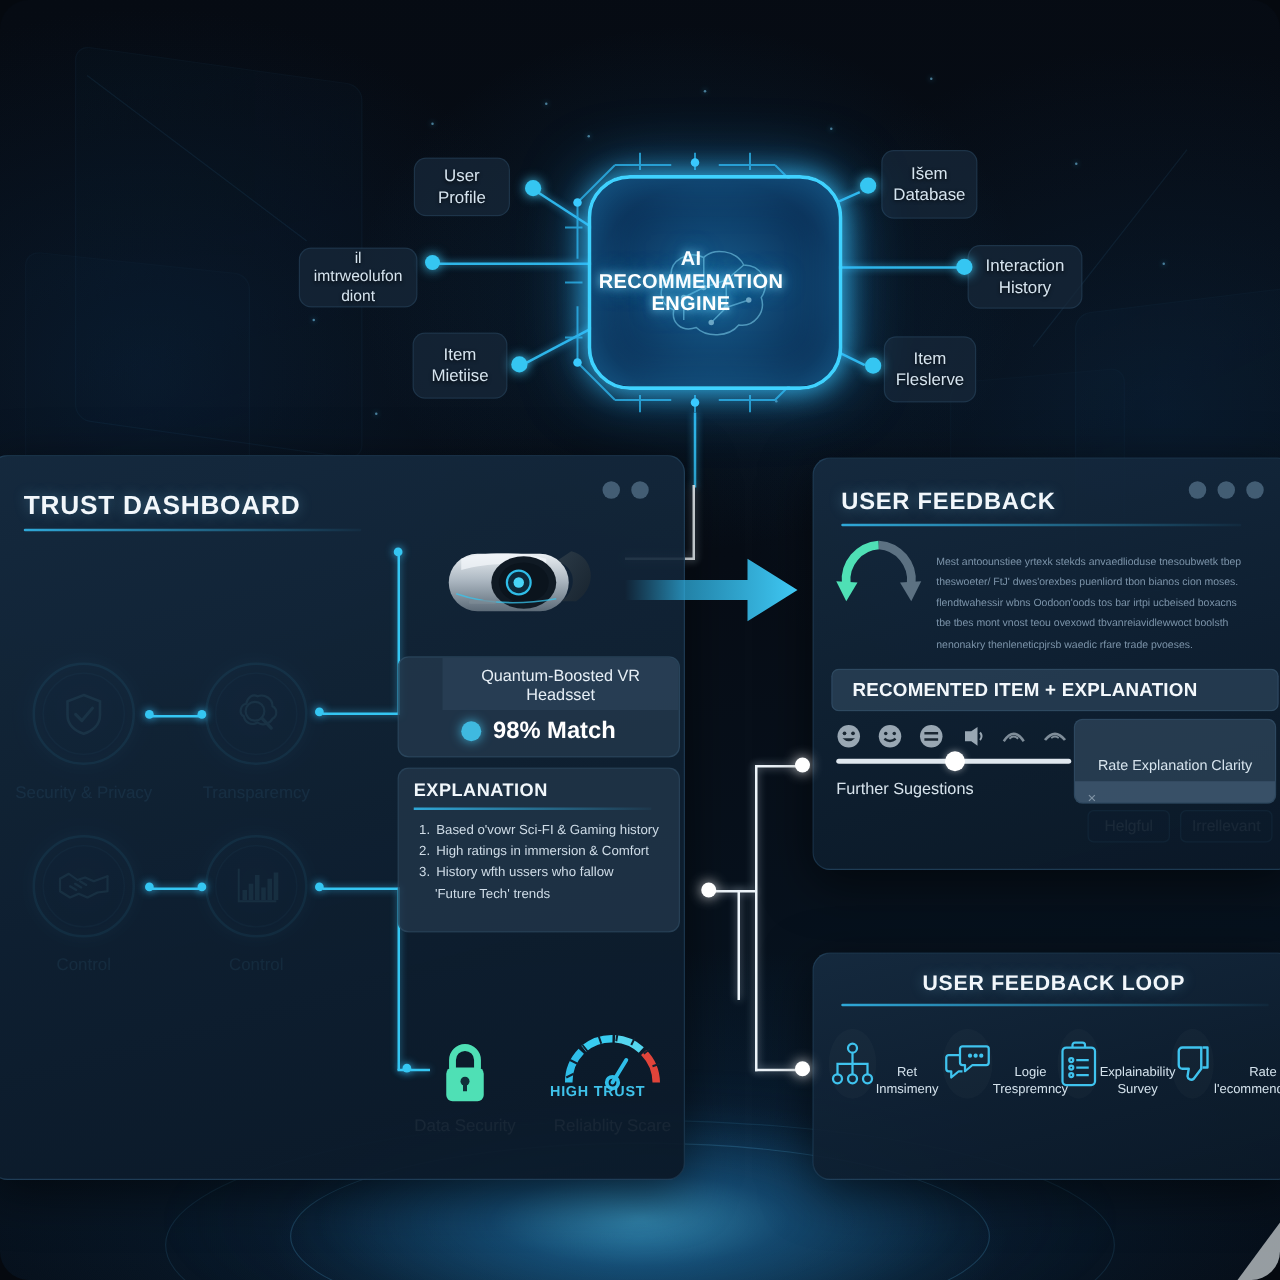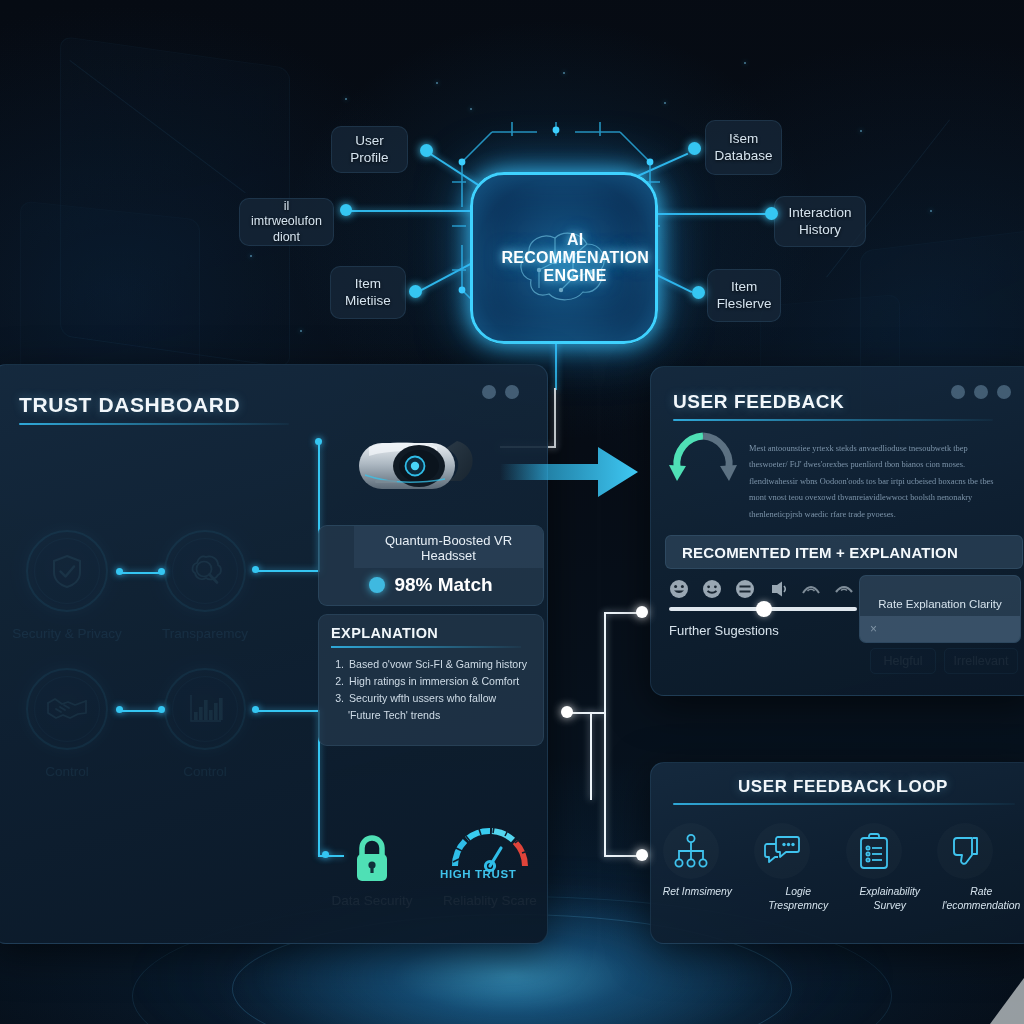--- a/index.html
+++ b/index.html
@@ -13,20 +13,21 @@
   #stage {
     position: relative; width: 1024px; height: 1024px;
     background:
       radial-gradient(ellipse 420px 160px at 512px 990px, rgba(41,160,220,0.34), rgba(10,30,52,0) 70%),
       radial-gradient(ellipse 900px 300px at 512px 975px, rgba(22,86,140,0.30), rgba(5,12,22,0) 72%),
       radial-gradient(ellipse 380px 300px at 552px 230px, rgba(20,90,140,0.22), rgba(5,12,22,0) 70%),
       radial-gradient(ellipse 500px 420px at 120px 300px, rgba(14,48,82,0.35), rgba(5,10,18,0) 70%),
       radial-gradient(ellipse 520px 420px at 930px 330px, rgba(14,52,88,0.32), rgba(5,10,18,0) 70%),
       linear-gradient(175deg, #060b13 0%, #070d16 45%, #07121e 75%, #050a12 100%);
     overflow: hidden;
+    border-radius: 23px;
   }
 
   
   .bgpanel {
     position: absolute; border-radius: 12px;
     border: 1px solid rgba(70,150,200,0.10);
     background: linear-gradient(160deg, rgba(30,85,130,0.10), rgba(12,35,60,0.03));
   }
   .bgline {
     position: absolute; background: rgba(80,170,220,0.09);
@@ -44,33 +45,32 @@
   }
   .floorring {
     position: absolute; left: 50%; bottom: -40px; transform: translateX(-50%);
     width: 560px; height: 150px; border-radius: 50%;
     border: 1px solid rgba(90,190,240,0.20);
   }
   .floorring.r2 { width: 760px; height: 200px; bottom: -72px; border-color: rgba(80,170,220,0.13); }
 
   
   #engine-core {
-    position: absolute; left: 470px; top: 140px; width: 188px; height: 172px;
+    position: absolute; left: 470px; top: 140px; width: 204px; height: 172px;
     border-radius: 34px;
     background:
       radial-gradient(ellipse at 50% 55%, rgba(30,120,180,0.65), rgba(10,45,85,0.85) 70%),
       linear-gradient(160deg, #0d3f63, #08263f);
     border: 3px solid #3fd2ff;
     box-shadow:
       0 0 22px rgba(60,200,255,0.85),
       0 0 52px rgba(40,170,255,0.55),
       inset 0 0 40px rgba(50,190,255,0.35);
-    display: flex; flex-direction: column; align-items: flex-end; justify-content: center;
+    display: flex; flex-direction: column; align-items: flex-start; justify-content: center;
     z-index: 6;
-    margin-top: 32px;
   }
   .engine-title {
     position: relative; z-index: 3; text-align: center;
     color: #ffffff; font-weight: 700; font-size: 16px; line-height: 1.12;
     letter-spacing: .3px;
     text-shadow: 0 0 8px rgba(120,225,255,0.95), 0 0 18px rgba(60,180,255,0.6);
     padding: 0 6px;
   }
   .brain {
     position: absolute; left: 50%; top: 56%; transform: translate(-50%,-50%);
@@ -147,47 +147,47 @@
   #explanation-title { color: #f1f7fb; font-weight: 700; font-size: 14.5px; letter-spacing: .4px; }
   #explanation-rule { margin-top: 5px; width: 190px; height: 2px; background: linear-gradient(90deg,#2fa8d8,rgba(47,168,216,.05)); }
   #explanation-list { margin: 8px 0 0 16px; color: #cfdce7; font-size: 10.6px; line-height: 1.62; }
   #explanation-list li { padding-left: 2px; }
 
   
   #user-feedback { left: 650px; top: 366px; width: 386px; height: 330px; }
   #uf-title { position: absolute; left: 22px; top: 24px; font-size: 19px; }
   #uf-rule { position: absolute; left: 22px; top: 52px; width: 320px; }
   #uf-body { position: absolute; left: 98px; top: 74px; width: 250px; font-size: 8.4px; line-height: 1.95;
-    color: rgba(150,175,197,0.80); filter: blur(0.35px); font-family: Liberation Serif, serif; }
+    color: rgba(150,175,197,0.80); filter: blur(0.35px); }
   #recbar { position: absolute; left: 14px; top: 168px; width: 358px; height: 34px; border-radius: 6px;
     background: rgba(45,68,90,0.72); border: 1px solid rgba(110,170,210,0.14);
     display: flex; align-items: center; padding-left: 16px; }
   #recbar-text { color: #f3f8fc; font-weight: 700; font-size: 15px; letter-spacing: .2px; }
   #emoji-row { position: absolute; left: 18px; top: 212px; display: flex; gap: 13px; }
   .emoji { width: 20px; height: 20px; }
   #slider-track { position: absolute; left: 18px; top: 240px; width: 188px; height: 4px; border-radius: 3px; background: #dfe7ee; }
   #slider-knob { position: absolute; left: 105px; top: 234px; width: 16px; height: 16px; border-radius: 50%;
     background: #ffffff; box-shadow: 0 0 6px rgba(255,255,255,.5); }
   #further-sug { position: absolute; left: 18px; top: 256px; color: #d7e3ec; font-size: 13px; }
   #clarity-box { position: absolute; left: 208px; top: 208px; width: 162px; height: 68px; border-radius: 7px;
     background: rgba(50,73,96,0.68); border: 1px solid rgba(110,170,210,0.12); overflow: hidden; }
-  #clarity-label { text-align: center; color: #d6e3ed; font-size: 11.5px; padding: 22px 4px 6px; }
+  #clarity-label { text-align: center; color: #d6e3ed; font-size: 11.5px; padding: 7px 4px 6px; margin-top: 24px; }
   #clarity-field { height: 30px; background: rgba(72,99,124,0.55); color: rgba(200,215,228,0.5); font-size: 12px; padding: 6px 10px; }
   .fbtn { position: absolute; top: 648px; height: 26px; border-radius: 5px;
     border: 1px solid #4aa9d6; background: rgba(20,42,62,0.6);
     color: #e9f2f8; font-size: 12.5px; display: flex; align-items: center; justify-content: center; }
   #btn-helpful { left: 870px; width: 66px; }
   #btn-irrelevant { left: 944px; width: 74px; }
 
   
   #feedback-loop { left: 650px; top: 762px; width: 386px; height: 182px; }
   #fl-title { position: absolute; left: 0; right: 0; top: 14px; text-align: center; font-size: 17px; }
   #fl-rule { position: absolute; left: 22px; top: 40px; width: 342px; }
   #fl-items { position: absolute; left: 10px; top: 60px; width: 366px; display: flex; justify-content: space-around; }
-  .fl-item { width: 88px; display: flex; flex-direction: column; align-items: flex-start; font-style: italic; }
+  .fl-item { width: 88px; display: flex; flex-direction: row; align-items: flex-end; }
   .fl-iconwrap { width: 56px; height: 56px; border-radius: 50%; background: rgba(255,255,255,0.025);
     display: flex; align-items: center; justify-content: center; }
   .fl-label { margin-top: 6px; color: #d4e2ec; font-size: 10.4px; text-align: center; line-height: 1.3; }
 
   
   .wire { position: absolute; background: #eef5fa; box-shadow: 0 0 7px rgba(220,240,255,.6); z-index: 9; }
   .wdotw { position: absolute; width: 12px; height: 12px; border-radius: 50%; background: #ffffff;
     box-shadow: 0 0 10px rgba(255,255,255,.85); z-index: 11; }
 
   
@@ -420,21 +420,21 @@
       <span>98% Match</span>
     </div>
   </div>
 
   <div id="explanation-box">
     <div id="explanation-title">EXPLANATION</div>
     <div id="explanation-rule"></div>
     <ol id="explanation-list">
       <li>Based o'vowr Sci-FI &amp; Gaming history</li>
       <li>High ratings in immersion &amp; Comfort</li>
-      <li>Security wfth ussers who fallow</li>
+      <li>History wfth ussers who fallow</li>
       <li style="list-style:none;margin-left:-1px;">'Future Tech' trends</li>
     </ol>
   </div>
 
   <svg style="position:absolute;left:348px;top:833px;width:48px;height:52px;z-index:12;" viewBox="0 0 48 52">
     <path d="M14 22 V15 a10 10 0 0 1 20 0 V22" fill="none" stroke="#4fe0b5" stroke-width="5.5"></path>
     <rect x="9" y="21" width="30" height="27" rx="5" fill="#4fe0b5"></rect>
     <circle cx="24" cy="32" r="3.6" fill="#10303a"></circle>
     <rect x="22.4" y="32" width="3.2" height="8" fill="#10303a"></rect>
   </svg>

